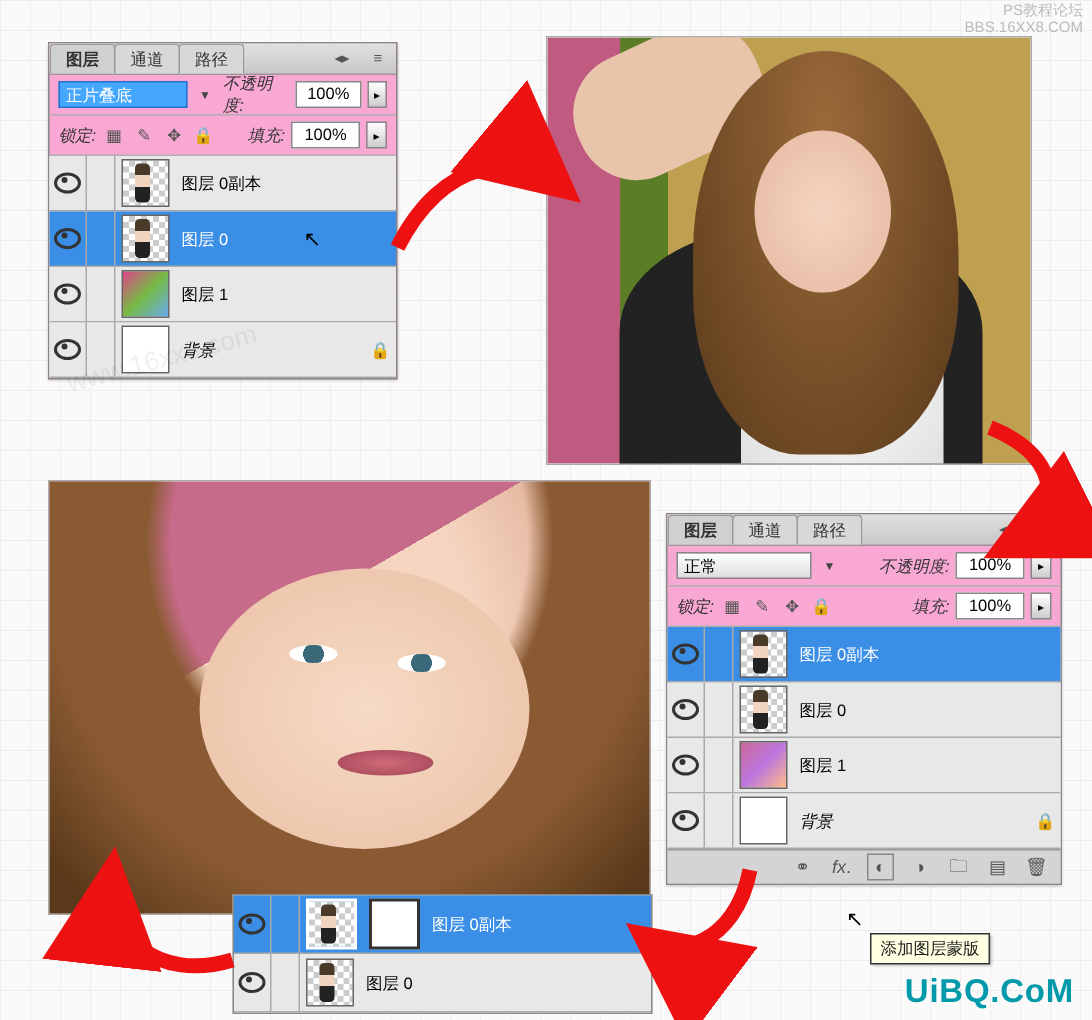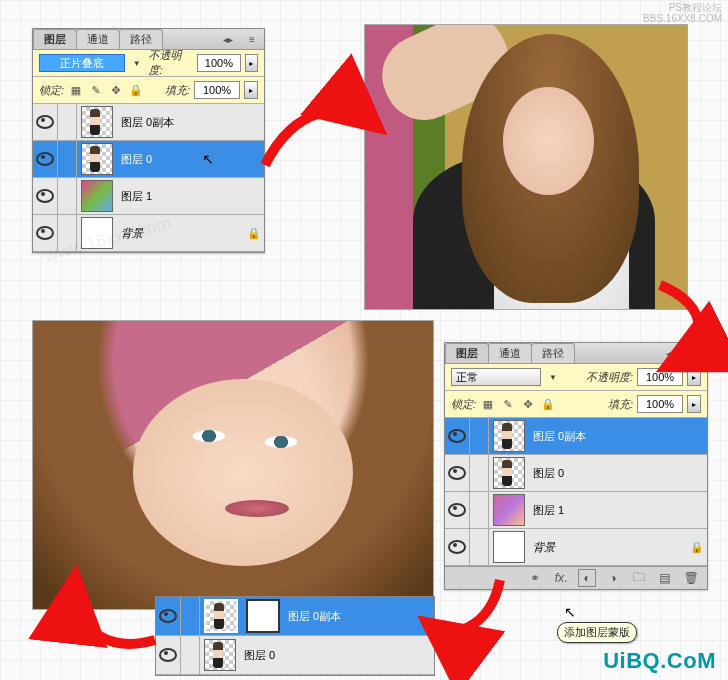--- a/index.html
+++ b/index.html
@@ -16,21 +16,21 @@
     position: absolute; inset:0;
     background-image: linear-gradient(#eee 1px, transparent 1px), linear-gradient(90deg, #eee 1px, transparent 1px);
     background-size: 20px 20px;
   }
   .watermark-top { position:absolute; top:2px; right:6px; color:#bbb; font-size:10px; text-align:right; line-height:1.1; }
   .watermark-bottom { position:absolute; bottom:6px; right:12px; font-size:22px; font-weight:bold; color:#09a; letter-spacing:.5px; }
 
   .panel {
     position: absolute;
     border: 1px solid #888;
-    background: #fef9c3;
+    background: #f9a8d4;
     box-shadow: 0 1px 2px rgba(0,0,0,.2);
   }
   .tabbar {
     display: flex;
     align-items: center;
     height: 20px;
     border-bottom: 1px solid #999;
     background: linear-gradient(#e0e0e0,#c8c8c8);
     position: relative;
   }
@@ -157,21 +157,21 @@
 <div class="panel" style="left:32px;top:28px;width:231px;">
   <div class="tabbar">
     <div class="tab active">图层</div>
     <div class="tab">通道</div>
     <div class="tab">路径</div>
     <div class="tab-spacer"></div>
     <div class="panel-menu">◂▸</div>
     <div class="panel-menu">≡</div>
   </div>
   <div class="ctrlrow">
-    <div class="dropdown blended" style="width:80px;justify-content:center;">
+    <div class="dropdown blended" style="width:80px;">
       <span>正片叠底</span>
     </div>
     <span class="dd-arrow">▼</span>
     <div style="flex:1"></div>
     <label>不透明度:</label>
     <div class="numfield">
         <span>100%</span>
       </div>
     <div class="stepper">▸</div>
   </div>
@@ -322,21 +322,21 @@
     <div class="footicon">⚭</div>
     <div class="footicon"><i>fx</i>.</div>
     <div class="footicon" style="outline:1px solid #888;">◐</div>
     <div class="footicon">◑</div>
     <div class="footicon">🗀</div>
     <div class="footicon">▤</div>
     <div class="footicon">🗑</div>
   </div>
 </div>
 
-<div class="tooltip" style="left:557px;top:622px;border-radius:10px;">添加图层蒙版</div>
+<div class="tooltip" style="left:580px;top:622px;">添加图层蒙版</div>
 <div class="cursor" style="left:564px;top:604px;">↖</div>
 
 <div class="mini-rows" style="left:155px;top:596px;width:278px;">
   <div class="layer-row selected-alt" style="height:38px;">
     <div class="vis-cell">
         <div class="eye"></div>
       </div>
     <div class="link-cell"></div>
     <div class="thumb checker fig" style="border:2px solid #fff;"></div>
     <div class="thumb mask" style="border:2px solid #333;"></div>

